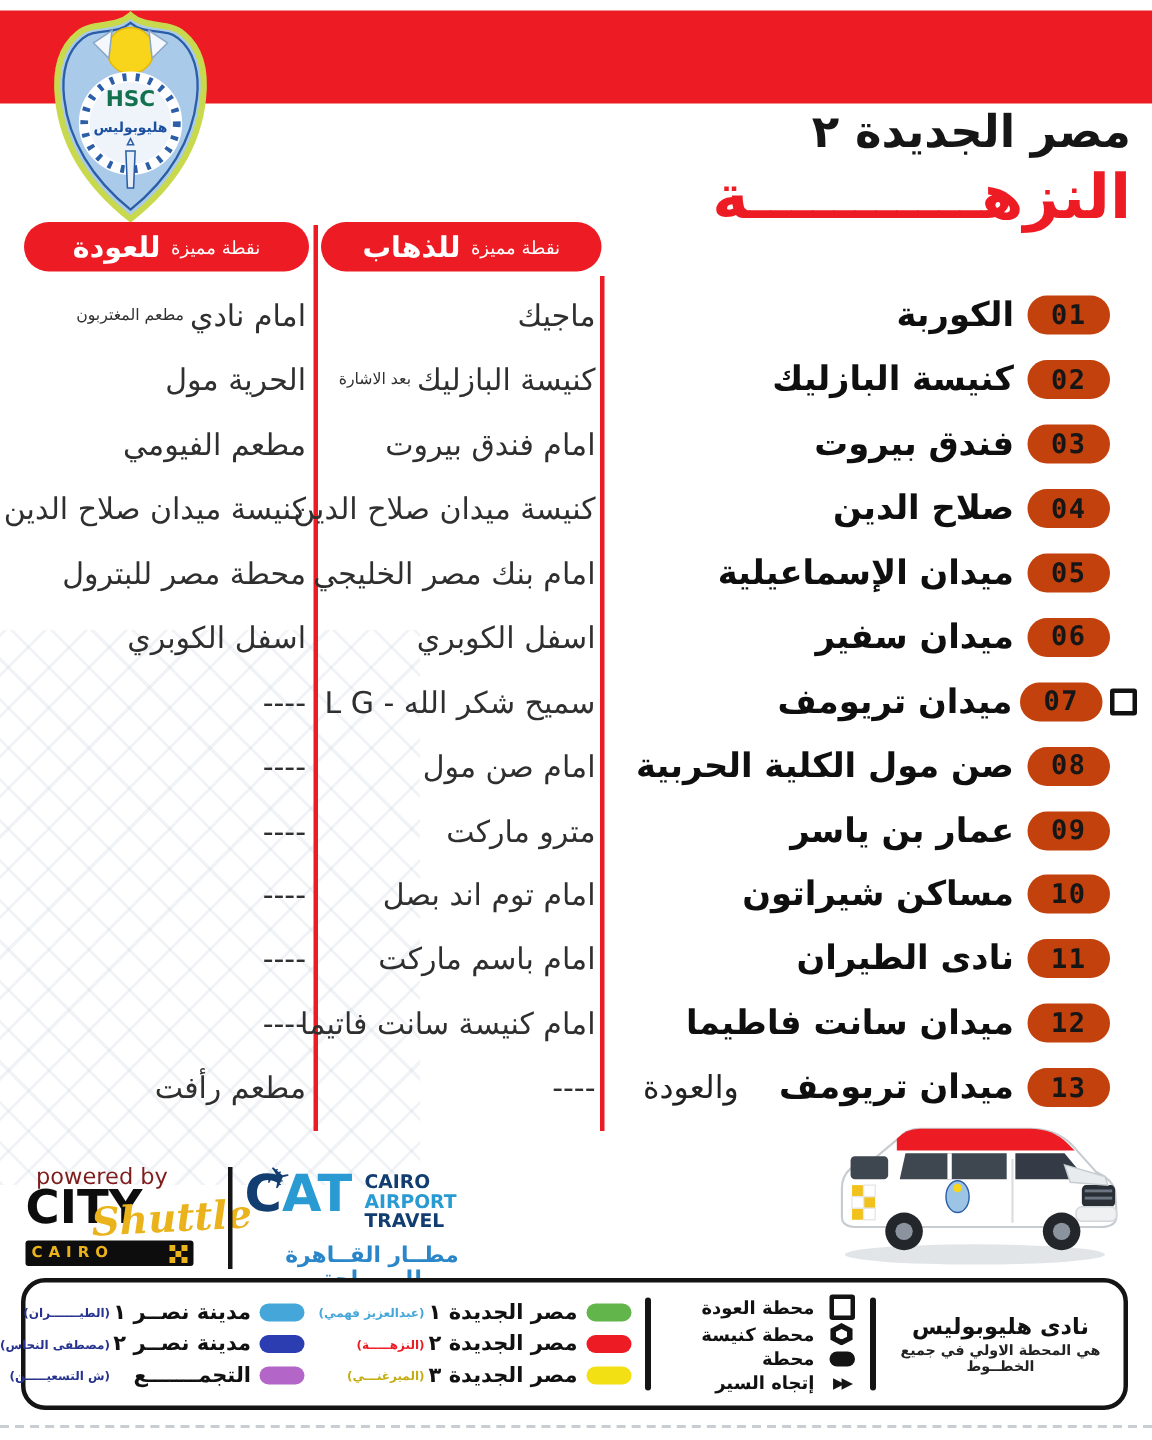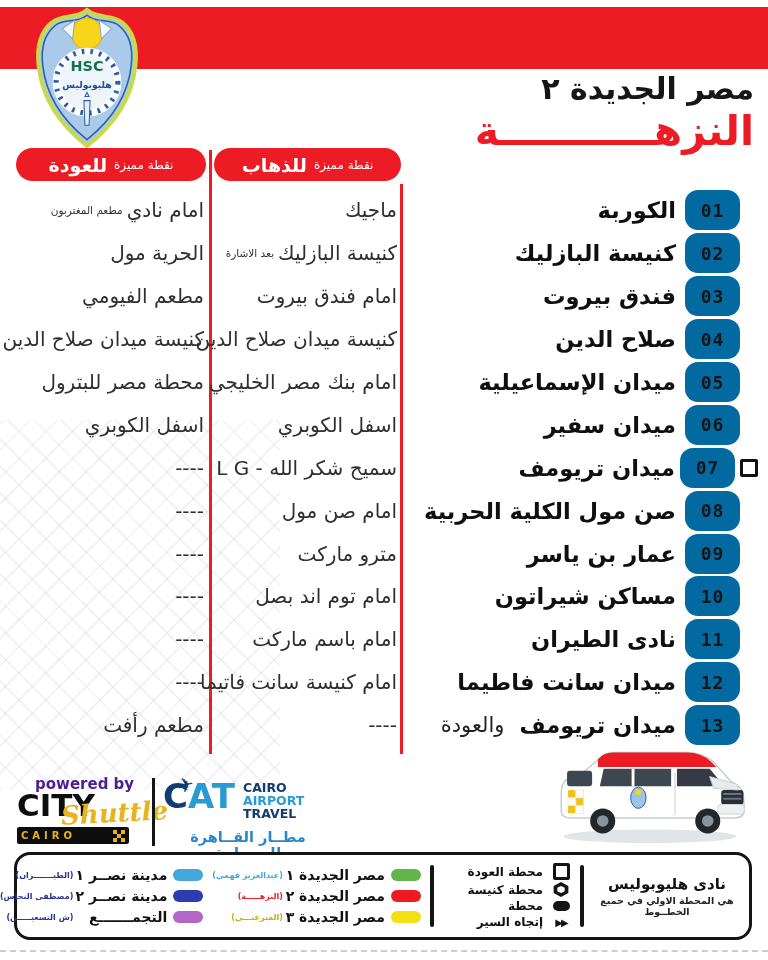--- a/index.html
+++ b/index.html
@@ -25,33 +25,33 @@
   .pill .big{font-size:19px;font-weight:800;}
   
   .vline1{position:absolute;left:209px;top:150px;width:3px;height:604px;background:#ed1c24;}
   .vline2{position:absolute;left:400px;top:184px;width:3px;height:570px;background:#ed1c24;}
   
   .col{position:absolute;top:189px;direction:rtl;}
   .col .r{height:42.9px;display:flex;align-items:center;justify-content:flex-start;}
   .col-stops{right:10px;width:500px;}
   .col-stops .r{padding-left:0;padding-right:18px;gap:9px;}
   .col-stops .r.has-sq{padding-right:0;gap:5px;}
-  .badge{flex:0 0 auto;width:55px;height:40px;background:#0369a1;border-radius:13px;
+  .badge{flex:0 0 auto;width:55px;height:26px;background:#c2410c;border-radius:13px;
          display:flex;align-items:center;justify-content:center;
          font-family:"DejaVu Sans Mono","Liberation Mono",monospace;
          font-size:18px;font-weight:700;color:#161616;letter-spacing:1px;}
   .stopname{font-size:22.5px;font-weight:700;color:#0f0f0f;white-space:nowrap;}
-  .stopsub{font-size:21px;font-weight:500;color:#222;margin-right:6px;}
+  .stopsub{font-size:21px;font-weight:500;color:#222;margin-right:18px;}
   .sqmark{flex:0 0 auto;width:12px;height:12px;border:3px solid #111;background:#fff;border-radius:2px;}
   .col-going{left:215px;width:182px;}
   .col-return{left:16px;width:188px;}
   .cellmain{font-size:20px;font-weight:500;color:#2f2f2f;white-space:nowrap;}
   .cellsub{font-size:10.5px;font-weight:500;color:#2f2f2f;margin-right:4px;white-space:nowrap;text-align:right;}
   
-  .poweredby{position:absolute;left:35px;top:775px;font-size:15px;font-weight:700;color:#4c1d95;}
+  .poweredby{position:absolute;left:24px;top:775px;font-size:15px;font-weight:400;color:#7f1d1d;}
   .citywrap{position:absolute;left:17px;top:790px;width:135px;height:56px;}
   .cityword{font-size:31px;font-weight:800;color:#0d0d0d;letter-spacing:0;line-height:1;}
   .shuttleword{position:absolute;left:44px;top:8px;font-size:26px;font-weight:700;font-style:italic;
                color:#eab31c;font-family:"DejaVu Serif","Liberation Serif",serif;transform:rotate(-3deg);}
   .cairobar{position:absolute;left:0;top:37px;width:104px;height:17px;background:#0d0d0d;border-radius:2px;
             display:flex;align-items:center;justify-content:space-between;padding:0 4px;}
   .cairotext{color:#eab31c;font-size:10px;font-weight:700;letter-spacing:4px;}
   .checker{display:grid;grid-template-columns:repeat(3,4px);grid-template-rows:repeat(3,4px);}
   .checker i:nth-child(odd){background:#eab31c;}
   .checker i:nth-child(even){background:#0d0d0d;}

